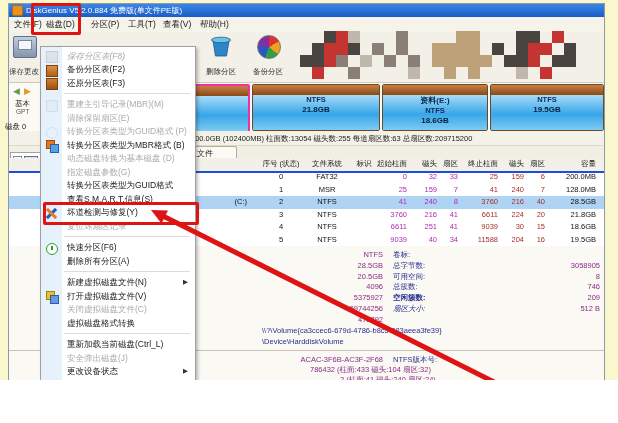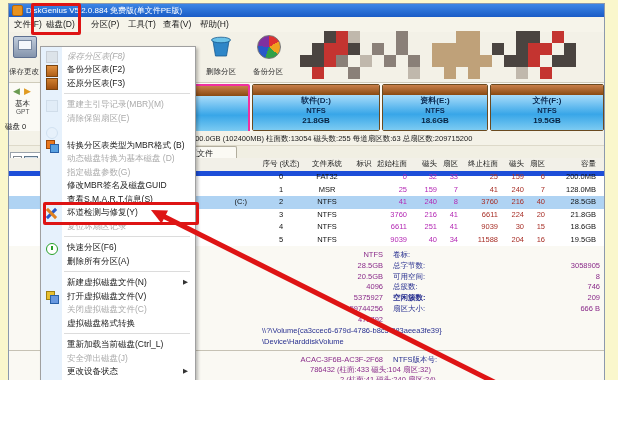--- a/index.html
+++ b/index.html
@@ -38,21 +38,21 @@
   .psize{font-size:8px;font-weight:bold;color:#06203E;line-height:11px}
   #diskinfo{left:9px;top:131px;width:595px;height:14px;background:#F4F2E8;border-bottom:1px solid #DDD9C9;overflow:hidden}
   #diskinfo span{position:absolute;left:182px;top:3px;font-size:7.5px;color:#222;white-space:nowrap}
   
   #tabrow{left:9px;top:145px;width:595px;height:13px}
   #files-tab{position:absolute;left:141px;top:146px;width:94px;height:12px;background:#FBFAF4;
              border:1px solid #B2AE9E;border-bottom:none;border-radius:2px 2px 0 0}
   #files-tab span{position:absolute;left:47px;top:1px;font-size:8px;color:#222;white-space:nowrap}
   
   #tablebg{left:9px;top:158px;width:595px;height:88px;background:#FFF;border-top:1px solid #C8C4B6;border-bottom:1px solid #C6C2B4}
-  #thead{left:9px;top:158px;width:595px;height:13px;background:#F2F0E8;border-bottom:5px solid #1d4ed8}
+  #thead{left:9px;top:158px;width:595px;height:13px;background:#F2F0E8;border-bottom:2px solid #1d4ed8}
   .trow{position:absolute;left:9px;width:595px;height:12.5px}
   .trow.sel{background:#AFD3F3}
   .tcell{position:absolute;top:1px;font-size:7.5px;white-space:nowrap;overflow:hidden}
   
   #details{left:9px;top:246px;width:595px;height:153px;background:#FAF9F3}
   .dline{position:absolute;font-size:7.5px;white-space:nowrap}
   .dval{color:#8A2C8A}
   .dlab{color:#283090}
   .dsep{position:absolute;left:9px;width:595px;height:1px;background:#C6C2B4}
   
@@ -177,37 +177,35 @@
 
   <div class="abs" id="partmap"></div>
   <div id="partboxes">
       <div class="abs pbox sel" style="left: 140px; width: 106px;">
         <div class="phead"></div>
         <div class="pbody"></div>
       </div>
       <div class="abs pbox" style="left: 252px; width: 126px;">
         <div class="phead"></div>
         <div class="pbody">
-          <div class="pname">软件(D:)</div>
           <div class="pfs">NTFS</div>
           <div class="psize">21.8GB</div>
         </div>
       </div>
       <div class="abs pbox" style="left: 382px; width: 104px;">
         <div class="phead"></div>
         <div class="pbody">
           <div class="pname">资料(E:)</div>
           <div class="pfs">NTFS</div>
           <div class="psize">18.6GB</div>
         </div>
       </div>
       <div class="abs pbox" style="left: 490px; width: 112px;">
         <div class="phead"></div>
         <div class="pbody">
-          <div class="pname">文件(F:)</div>
           <div class="pfs">NTFS</div>
           <div class="psize">19.5GB</div>
         </div>
       </div>
     </div>
   <div class="abs" id="diskinfo">
     <span>100.0GB (102400MB)  柱面数:13054  磁头数:255  每道扇区数:63  总扇区数:209715200</span>
   </div>
 
   <div class="side-txt" style="left:13px;top:86px;color:#6A9A50;font-size:9px">◀</div>
@@ -343,22 +341,22 @@
       <div class="abs dline dval" style="top: 271.6px; width: 83px; text-align: right; left: 300px;">20.5GB</div>
       <div class="abs dline dlab" style="left: 393px; top: 271.6px;">可用空间:</div>
       <div class="abs dline dval" style="left: 480px; top: 271.6px; width: 120px; text-align: right;">8</div>
       <div class="abs dline dval" style="top: 282.4px; width: 83px; text-align: right; left: 300px;">4096</div>
       <div class="abs dline dlab" style="left: 393px; top: 282.4px;">总簇数:</div>
       <div class="abs dline dval" style="left: 480px; top: 282.4px; width: 120px; text-align: right;">746</div>
       <div class="abs dline dval" style="top: 293.2px; width: 83px; text-align: right; left: 300px;">5375927</div>
       <div class="abs dline dlab" style="left: 393px; top: 293.2px; font-weight: bold;">空闲簇数:</div>
       <div class="abs dline dval" style="left: 480px; top: 293.2px; width: 120px; text-align: right;">209</div>
       <div class="abs dline dval" style="top: 304px; width: 83px; text-align: right; left: 300px;">59744256</div>
-      <div class="abs dline dlab" style="left: 393px; top: 304px;">扇区大小:</div>
-      <div class="abs dline dval" style="left: 480px; top: 304px; width: 120px; text-align: right;">666 B</div>
+      <div class="abs dline dlab" style="left: 393px; top: 304px; font-style: italic;">扇区大小:</div>
+      <div class="abs dline dval" style="left: 480px; top: 304px; width: 120px; text-align: right;">512 B</div>
       <div class="abs dline dval" style="top: 314.8px; width: 83px; text-align: right; left: 300px;">473792</div>
       <div class="abs dline dlab" style="left: 393px; top: 314.8px;"></div>
       <div class="abs dline dval" style="left: 480px; top: 314.8px; width: 120px; text-align: right;"></div>
       <div class="abs dline dlab" style="left: 262px; top: 326px;">\\?\Volume{ca3ccec6-679d-4786-b8c5-283aeea3fe39}</div>
       <div class="abs dline dlab" style="left: 262px; top: 336.5px;">\Device\HarddiskVolume</div>
       <div class="abs dline dval" style="left: 250px; top: 355px; width: 133px; text-align: right;">ACAC-3F6B-AC3F-2F68</div>
       <div class="abs dline dlab" style="left: 393px; top: 355px;">NTFS版本号:</div>
       <div class="abs dline dval" style="left: 310px; top: 365px;">786432 (柱面:433 磁头:104 扇区:32)</div>
       <div class="abs dline dval" style="left: 340px; top: 375px;">2 (柱面:41 磁头:240 扇区:24)</div>
       <div class="abs dline dval" style="left: 250px; top: 385px; width: 133px; text-align: left;">1024</div>
@@ -386,33 +384,34 @@
       <div class="msep" style="top: 93px;"></div>
       <div class="mi dis" style="top: 97.5px;">
         <div class="ico mbr"></div>
         <div class="lab">重建主引导记录(MBR)(M)</div>
       </div>
       <div class="mi dis" style="top: 111px; text-align: right;">
         <div class="lab">清除保留扇区(E)</div>
       </div>
       <div class="mi dis" style="top: 124.5px;">
         <div class="ico guid"></div>
+        <div class="lab">转换分区表类型为GUID格式 (P)</div>
       </div>
       <div class="mi" style="top: 138px;">
         <div class="ico convert"></div>
         <div class="lab">转换分区表类型为MBR格式 (B)</div>
       </div>
       <div class="mi dis" style="top: 151.5px; padding-left: 48px;">
         <div class="lab">动态磁盘转换为基本磁盘 (D)</div>
       </div>
       <div class="mi dis" style="top: 165px;">
         <div class="lab">指定磁盘参数(G)</div>
       </div>
       <div class="mi" style="top: 178.5px;">
-        <div class="lab">修改MBR签名及磁盘GUID</div>
+        <div class="lab">转换分区表类型为GUID格式</div>
       </div>
       <div class="mi" style="top: 192px;">
         <div class="lab">查看S.M.A.R.T.信息(S)</div>
       </div>
       <div class="mi" style="top: 205.5px;">
         <div class="ico repair"></div>
         <div class="lab">坏道检测与修复(Y)</div>
       </div>
       <div class="mi dis" style="top: 219px;">
         <div class="lab">复位坏扇区记录</div>

